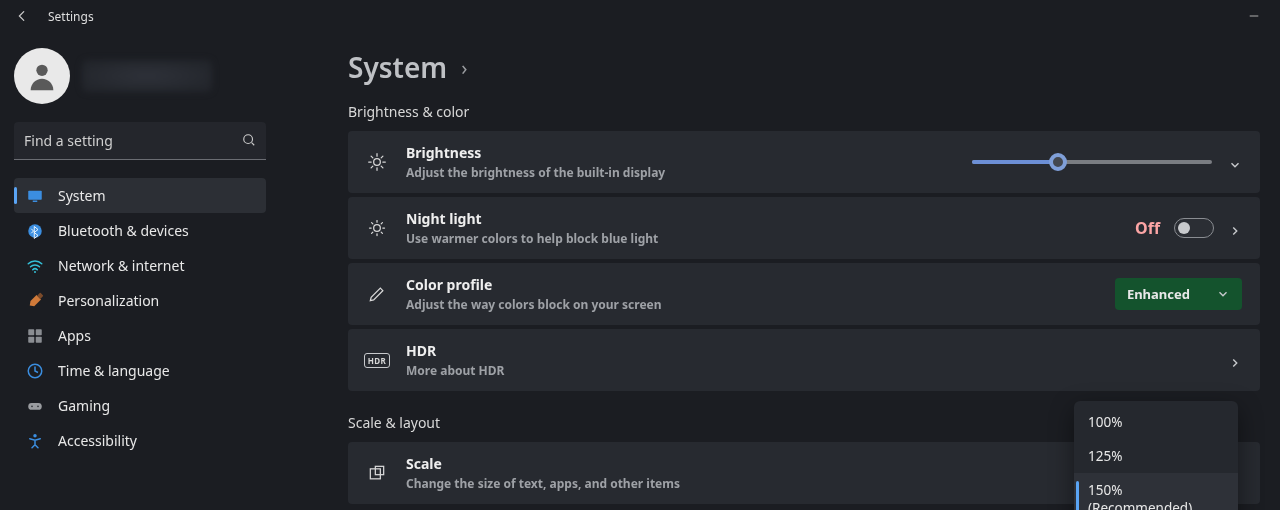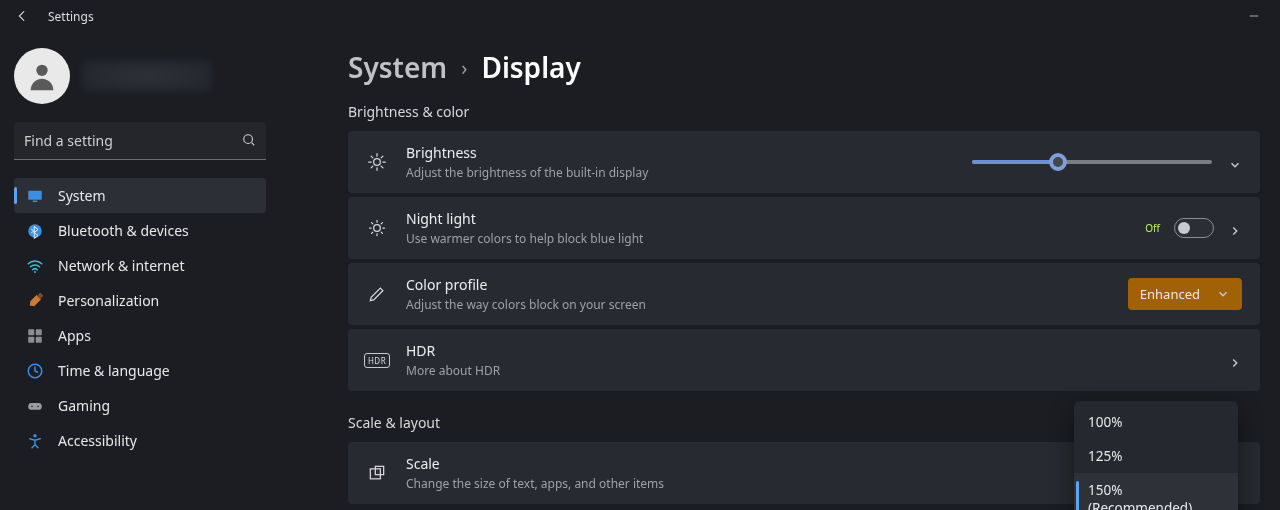--- a/index.html
+++ b/index.html
@@ -30,40 +30,40 @@
   .nav-ico svg { width:18px; height:18px; }
 
   .main { flex:1; padding: 16px 20px 0 48px; overflow:hidden; position:relative; }
   .crumbs { display:flex; align-items:center; gap:14px; margin-bottom:16px; }
   .crumb-parent { font-size:28px; font-weight:600; color:#bfc1c5; cursor:pointer; }
   .crumb-sep { font-size:20px; color:#9a9ca0; }
   .crumb-current { font-size:28px; font-weight:600; color:#fff; }
 
   .section-header { font-size:14px; color:#d8d8d8; margin: 4px 0 10px 0; font-weight:400; }
 
-  .card { background:#272a30; border-radius:4px; padding:12px 18px; display:flex; align-items:center; gap:18px; margin-bottom:4px; min-height:60px; }
+  .card { background:#272a30; border-radius:4px; padding:12px 18px; display:flex; align-items:center; gap:18px; margin-bottom:4px; min-height:60px;font-weight:bold; }
   .card + .card { margin-top:3px; }
   .card-ico { width:22px; display:flex; align-items:center; justify-content:center; color:#d8d8d8; }
   .card-ico svg { width:20px; height:20px; stroke:#d8d8d8; fill:none; }
   .card-text { flex:0 0 auto; }
   .card-title { font-size:14px; color:#eee; }
   .card-sub { font-size:12px; color:#9ea1a6; margin-top:2px; }
   .card-right { margin-left:auto; display:flex; align-items:center; gap:14px; }
   .chev { width:14px; height:14px; }
   .chev svg { width:14px; height:14px; stroke:#c8cacd; fill:none; stroke-width:1.6; }
 
   .slider-track { width:240px; height:4px; background:#7a7d82; border-radius:2px; position:relative; margin-right:2px; }
   .slider-fill { position:absolute; left:0; top:0; bottom:0; background:#6c8fd6; border-radius:2px; }
   .slider-thumb { position:absolute; top:50%; width:18px; height:18px; border-radius:50%; background:#43474e; border:4px solid #7f9fd8; transform:translate(-50%, -50%); }
 
-  .toggle-label { font-size:10px; color:#bef264; }
+  .toggle-label { font-size:16px; color:#fca5a5; }
   .toggle { width:40px; height:20px; border-radius:10px; border:1px solid #8a8d92; background:#2b2e34; position:relative; cursor:pointer; }
   .toggle-knob { position:absolute; left:3px; top:50%; transform:translateY(-50%); width:12px; height:12px; border-radius:50%; background:#c8cacd; }
 
-  .select { background:#a16207; border-radius:4px; padding:7px 12px; display:flex; align-items:center; gap:16px; font-size:13px; cursor:pointer; }
+  .select { background:#14532d; border-radius:4px; padding:7px 12px; display:flex; align-items:center; gap:26px; font-size:13px; cursor:pointer; }
 
   .hdr-badge { border:1px solid #c8cacd; border-radius:3px; font-size:8px; padding:1px 3px; letter-spacing:0.5px; color:#d8d8d8; }
 
   .dropdown { position:absolute; width:164px; background:#25282e; border-radius:6px; box-shadow:0 8px 24px rgba(0,0,0,.45); padding:4px 0; z-index:50; }
   .dd-item { padding:8px 14px; font-size:13.5px; color:#e8e8e8; cursor:pointer; position:relative; }
   .dd-item.sel { background:#2e3138; }
   .dd-item.sel::before { content:""; position:absolute; left:2px; top:8px; bottom:8px; width:3px; background:#5aa4f4; border-radius:2px; }
 </style>
 </head>
 <body>
@@ -180,21 +180,20 @@
           </span>
         <span>Accessibility</span>
       </div>
     </nav>
   </aside>
 
   <main class="main">
     <div class="crumbs">
       <span class="crumb-parent">System</span>
       <span class="crumb-sep">›</span>
-      <span class="crumb-current">Display</span>
     </div>
 
     <div class="section-header">Brightness &amp; color</div>
 
     <div class="card">
       <span class="card-ico">
         <svg viewBox="0 0 24 24">
             <circle cx="12" cy="12" r="4" stroke-width="1.5"></circle>
             <g stroke-width="1.5" stroke-linecap="round">
               <line x1="12" y1="2" x2="12" y2="5"></line>

